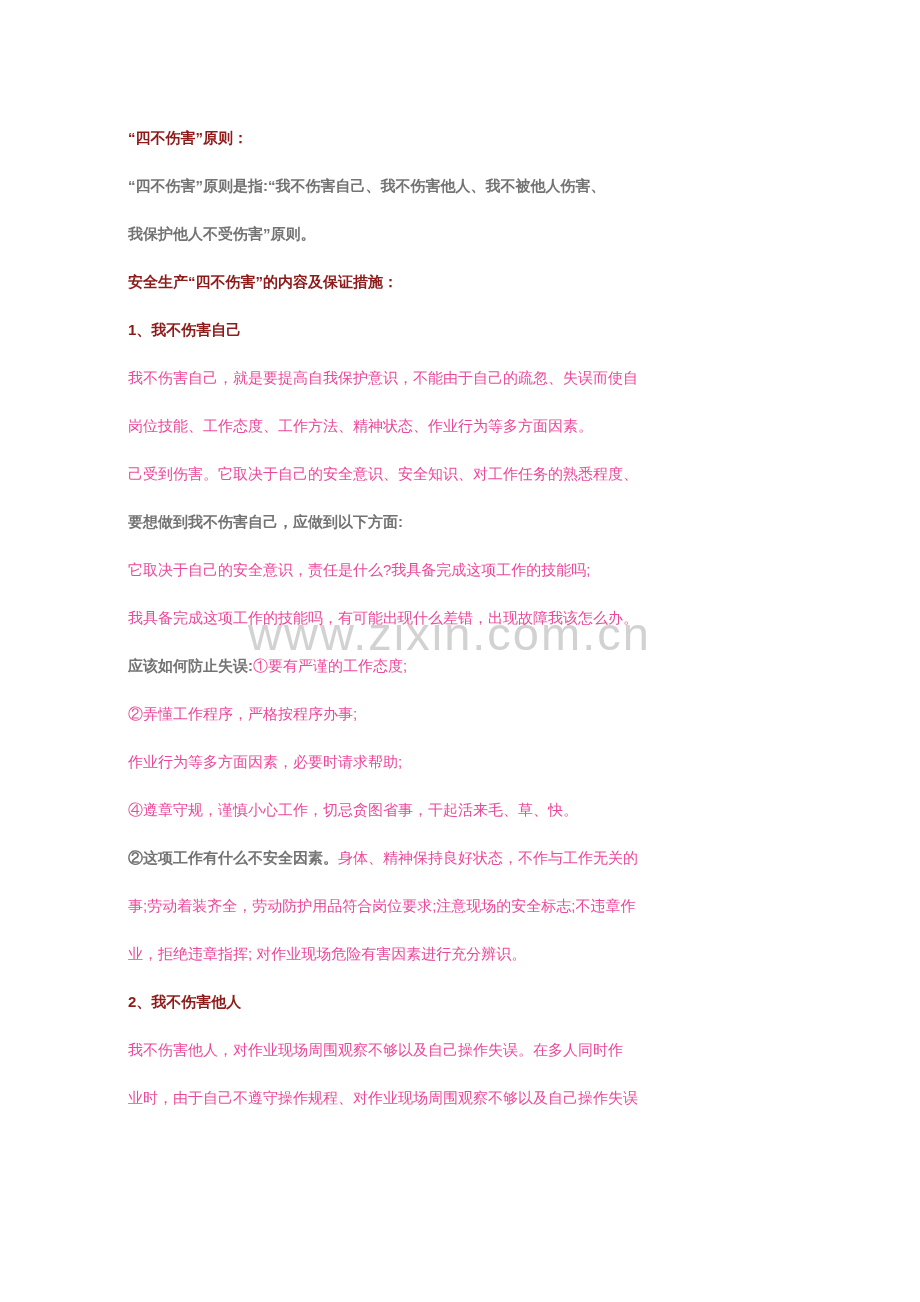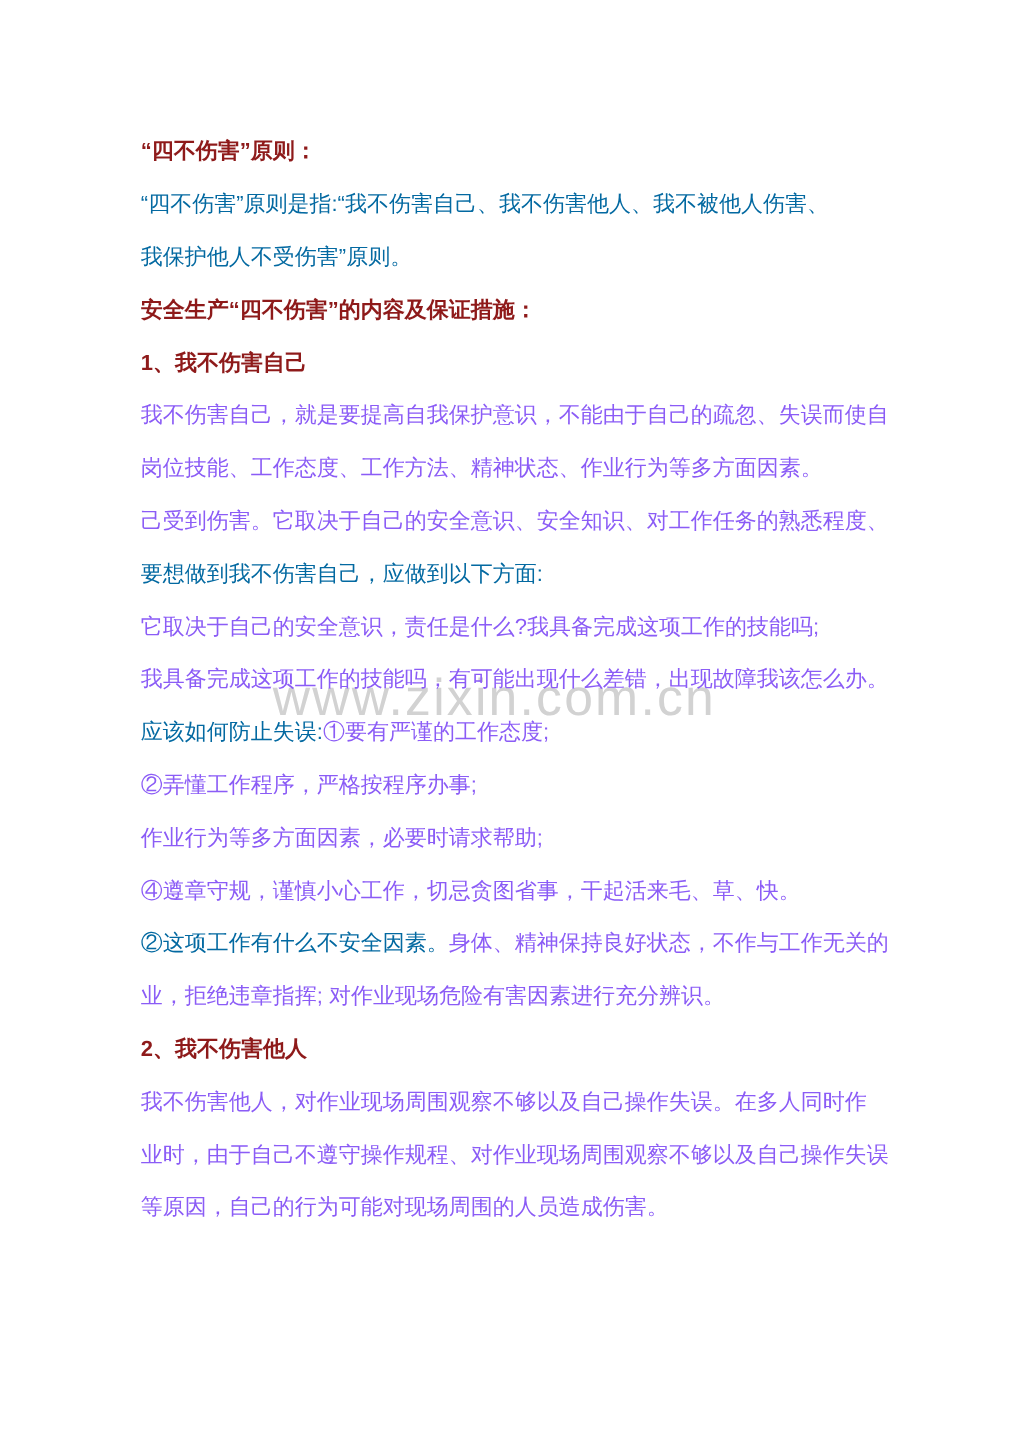--- a/index.html
+++ b/index.html
@@ -32,31 +32,31 @@
   .content {
     position: absolute;
     left: 128px;
     top: 114px;
     width: 670px;
     z-index: 1;
   }
   .line {
     height: 48px;
     line-height: 48px;
-    font-size: 20px;
+    font-size: 15px;
     white-space: nowrap;
     color: #4a4a4a;
   }
   .seg-normal {
     font-weight: 400;
-    color: #8b5cf6;
+    color: #ec4899;
   }
   .seg-bold {
-    font-weight: 400;
-    color: #0369a1;
+    font-weight: 700;
+    color: #737373;
   }
   .seg-red-bold {
     font-weight: 700;
     color: #8e1a1a;
   }
 </style>
 </head>
 <body>
 
 <div class="page">
@@ -71,19 +71,19 @@
       <div class="line"><span class="seg-normal">岗位技能、工作态度、工作方法、精神状态、作业行为等多方面因素。</span></div>
       <div class="line"><span class="seg-normal">己受到伤害。它取决于自己的安全意识、安全知识、对工作任务的熟悉程度、</span></div>
       <div class="line"><span class="seg-bold">要想做到我不伤害自己，应做到以下方面:</span></div>
       <div class="line"><span class="seg-normal">它取决于自己的安全意识，责任是什么?我具备完成这项工作的技能吗;</span></div>
       <div class="line"><span class="seg-normal">我具备完成这项工作的技能吗，有可能出现什么差错，出现故障我该怎么办。</span></div>
       <div class="line"><span class="seg-bold">应该如何防止失误:</span><span class="seg-normal">①要有严谨的工作态度;</span></div>
       <div class="line"><span class="seg-normal">②弄懂工作程序，严格按程序办事;</span></div>
       <div class="line"><span class="seg-normal">作业行为等多方面因素，必要时请求帮助;</span></div>
       <div class="line"><span class="seg-normal">④遵章守规，谨慎小心工作，切忌贪图省事，干起活来毛、草、快。</span></div>
       <div class="line"><span class="seg-bold">②这项工作有什么不安全因素。</span><span class="seg-normal">身体、精神保持良好状态，不作与工作无关的</span></div>
+      <div class="line"><span class="seg-normal">事;劳动着装齐全，劳动防护用品符合岗位要求;注意现场的安全标志;不违章作</span></div>
       <div class="line"><span class="seg-normal">业，拒绝违章指挥; 对作业现场危险有害因素进行充分辨识。</span></div>
       <div class="line"><span class="seg-red-bold">2、我不伤害他人</span></div>
       <div class="line"><span class="seg-normal">我不伤害他人，对作业现场周围观察不够以及自己操作失误。在多人同时作</span></div>
       <div class="line"><span class="seg-normal">业时，由于自己不遵守操作规程、对作业现场周围观察不够以及自己操作失误</span></div>
-      <div class="line"><span class="seg-normal">等原因，自己的行为可能对现场周围的人员造成伤害。</span></div>
     </div>
 </div>
 
 </body></html>

